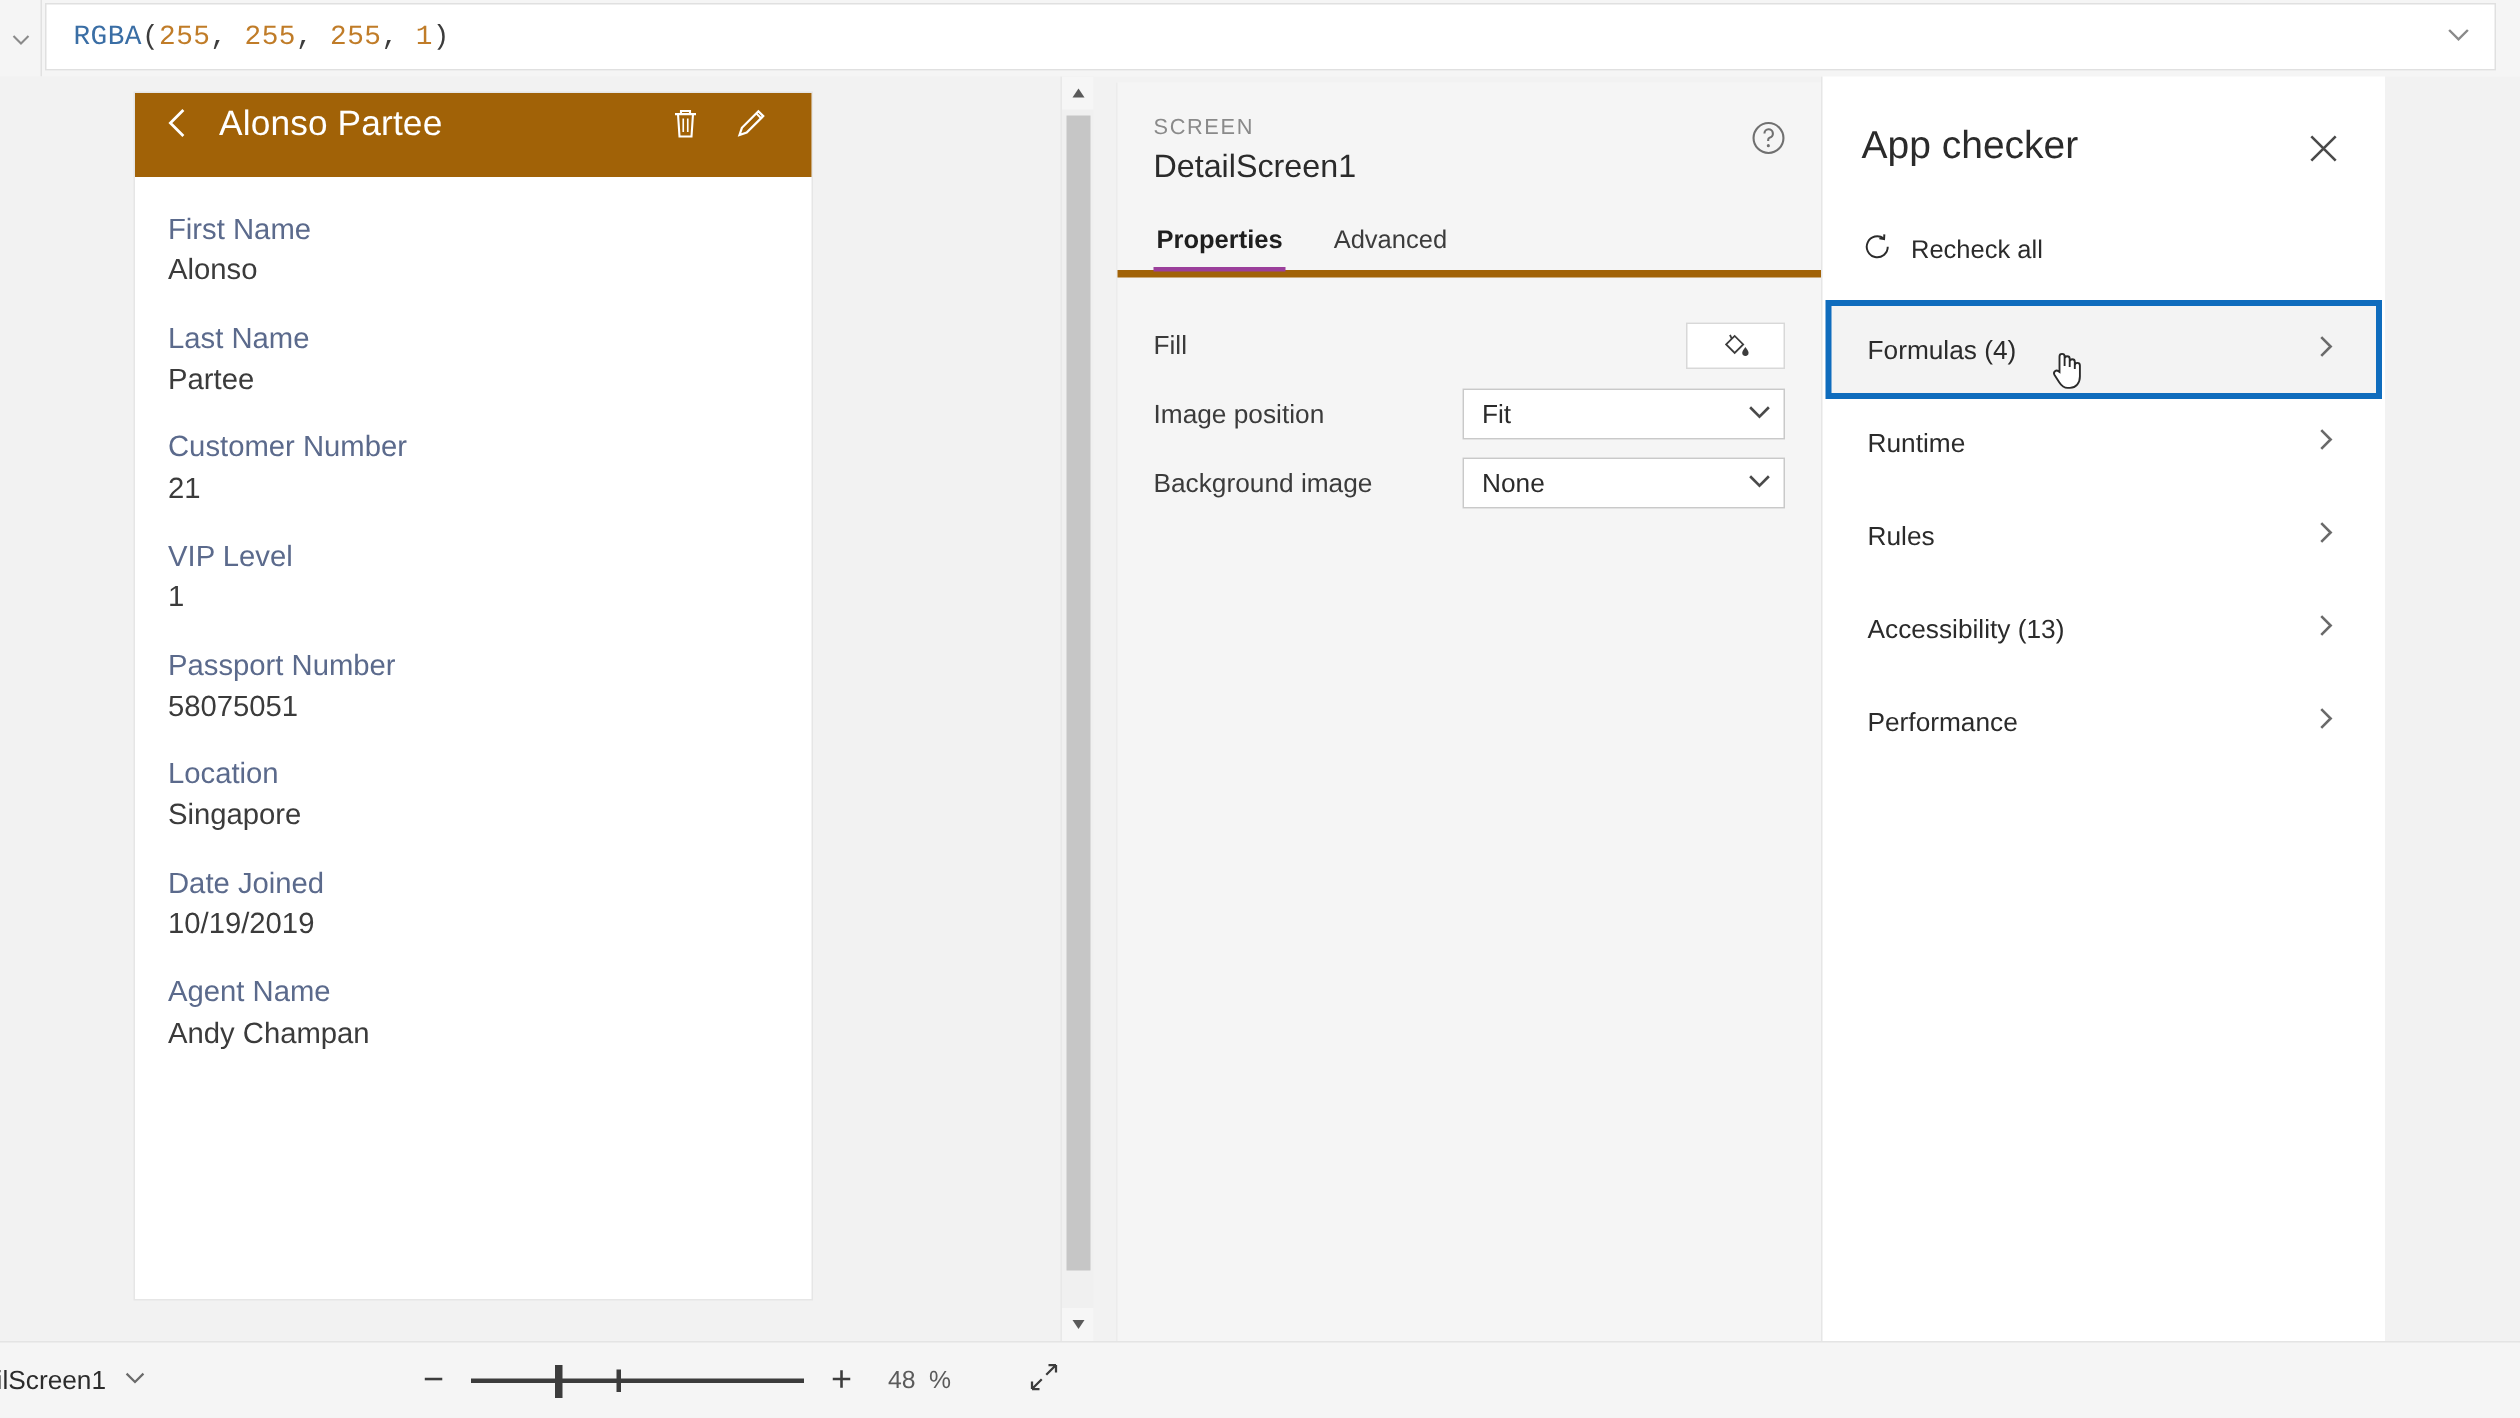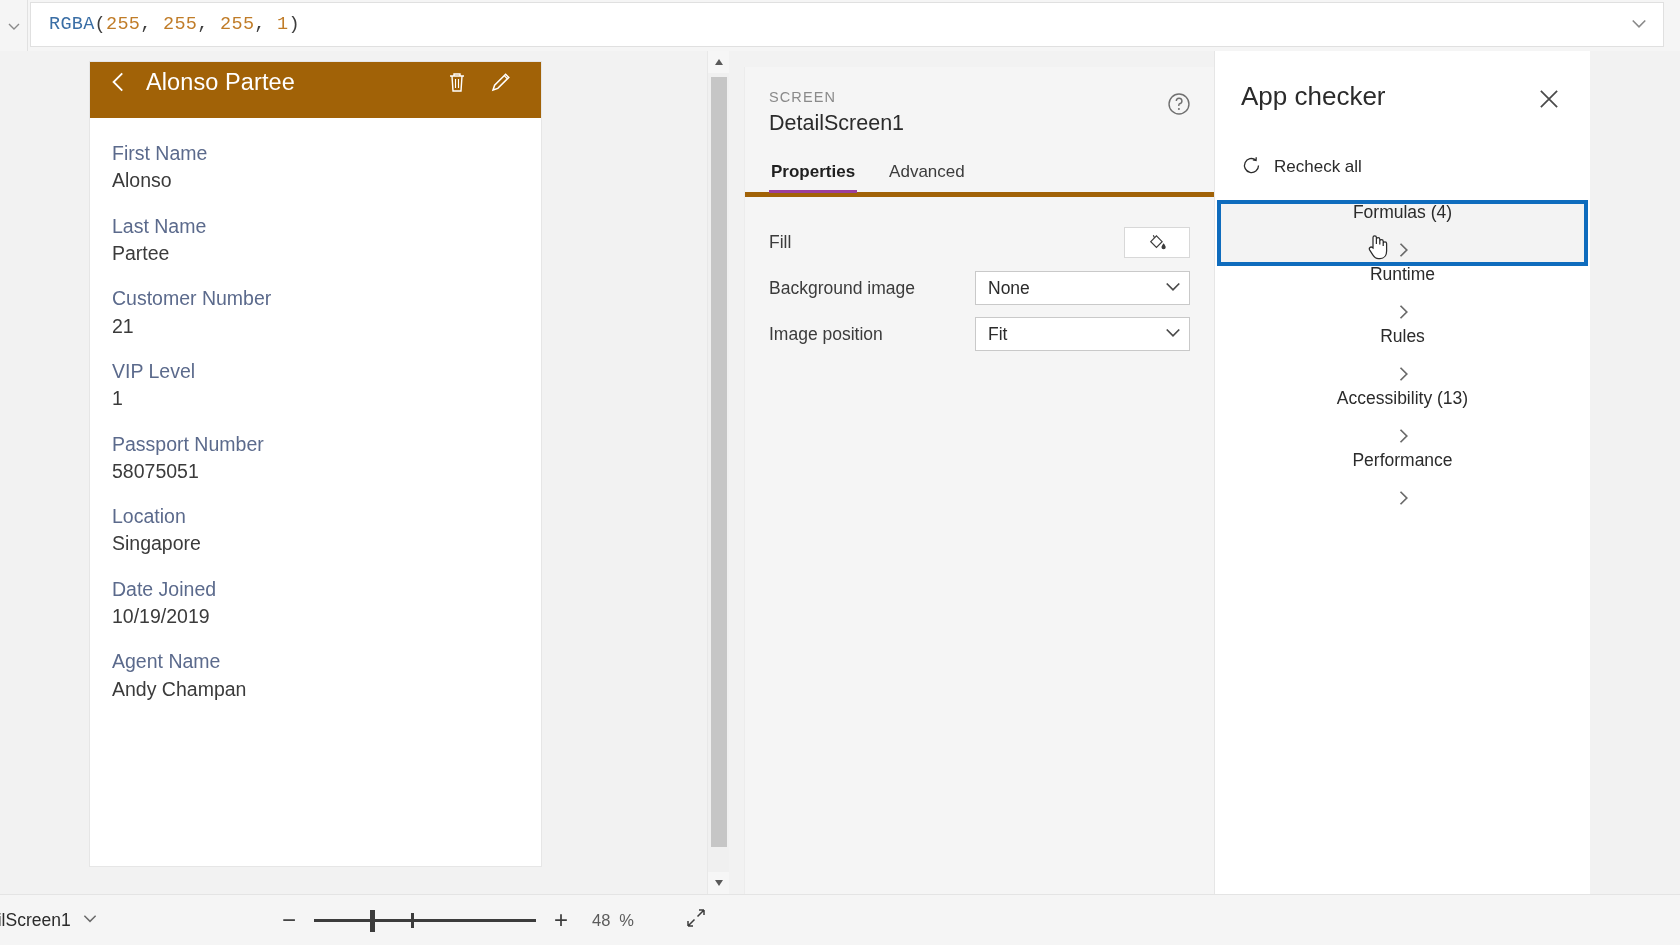--- a/index.html
+++ b/index.html
@@ -86,21 +86,21 @@
   }
   .cs-arrow.top { top: 0; }
   .cs-arrow.bot { bottom: 0; }
   .cs-thumb {
     position: absolute; left: 3px; top: 26px; width: 16px; height: 770px;
     background: #c6c6c6;
   }
 
   
   .props {
-    position: absolute; left: 744px; top: 16px; width: 470px; height: 843px;
+    position: absolute; left: 744px; top: 4px; width: 470px; height: 843px;
     background: #f5f5f5; border-left: 1px solid #ececec;
   }
   .props-head { padding: 22px 24px 0 24px; position: relative; }
   .props-kind {
     font-size: 14.5px; color: #8a8a8a; letter-spacing: 1.1px; text-transform: uppercase;
   }
   .props-name { font-size: 21.5px; color: #2b2b2b; margin-top: 6px; }
   .help-icon {
     position: absolute; right: 22px; top: 24px;
     width: 26px; height: 26px; color: #707070;
@@ -145,21 +145,21 @@
   .ck-title { flex: 1; font-size: 26px; color: #2b2b2b; font-weight: 400; }
   .ck-close { width: 30px; height: 30px; color: #4a4a4a; margin-top: 3px; }
   .ck-recheck {
     display: flex; align-items: center; gap: 12px;
     padding: 0 26px; margin-top: 40px; height: 26px;
   }
   .ck-recheck-label { font-size: 17px; color: #2b2b2b; }
   .ck-list { margin-top: 22px; }
   .ck-item {
     position: relative; height: 62px; display: flex; align-items: center;
-    padding: 0 26px; margin: 0 4px; flex-direction: column;
+    padding: 0 26px; margin: 0 4px;
   }
   .ck-item.selected {
     background: #f3f3f3; outline: 4px solid #0f6cbd; outline-offset: -2px;
     margin: 0 4px;
   }
   .ck-label { flex: 1; font-size: 17.5px; color: #2b2b2b; }
   .ck-chev { color: #6a6a6a; }
   .cursor-hand {
     position: absolute; left: 146px; top: 26px; width: 24px; height: 30px;
     pointer-events: none;
@@ -311,34 +311,34 @@
         <span class="prop-label">Fill</span>
         <span class="fill-btn">
           <svg width="22" height="22" viewBox="0 0 24 24">
             <path d="M5.2 11.6 L11.4 5.4 L17.6 11.6 L11.4 17.8 Z" fill="none" stroke="#3c3c3c" stroke-width="1.3"></path>
             <path d="M9.3 7.5 L8 4.6" fill="none" stroke="#3c3c3c" stroke-width="1.3"></path>
             <path d="M19.2 13.4 c1.6 2.2 2.3 3.3 2.3 4.3 a2.3 2.3 0 0 1 -4.6 0 c0 -1 0.7 -2.1 2.3 -4.3 z" fill="#3c3c3c"></path>
           </svg>
         </span>
       </div>
       <div class="prop-row">
-        <span class="prop-label">Background image</span>
+        <span class="prop-label">Image position</span>
         <span class="combo">
-          <span class="combo-val">None</span>
+          <span class="combo-val">Fit</span>
           <span class="combo-chev">
             <svg width="20" height="20" viewBox="0 0 16 16">
                 <path d="M3 6 L8 11 L13 6" fill="none" stroke="#4a4a4a" stroke-width="1.4"></path>
               </svg>
           </span>
         </span>
       </div>
       <div class="prop-row">
-        <span class="prop-label">Image position</span>
+        <span class="prop-label">Background image</span>
         <span class="combo">
-          <span class="combo-val">Fit</span>
+          <span class="combo-val">None</span>
           <span class="combo-chev">
             <svg width="20" height="20" viewBox="0 0 16 16">
                 <path d="M3 6 L8 11 L13 6" fill="none" stroke="#4a4a4a" stroke-width="1.4"></path>
               </svg>
           </span>
         </span>
       </div>
     </div>
   </div>
 

